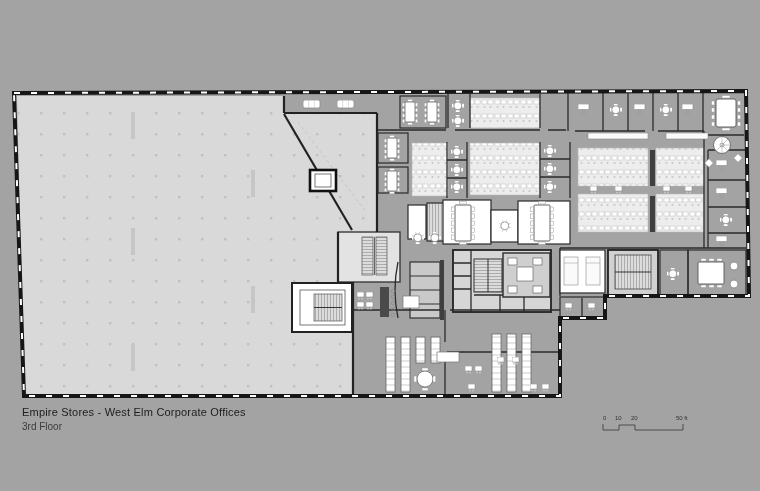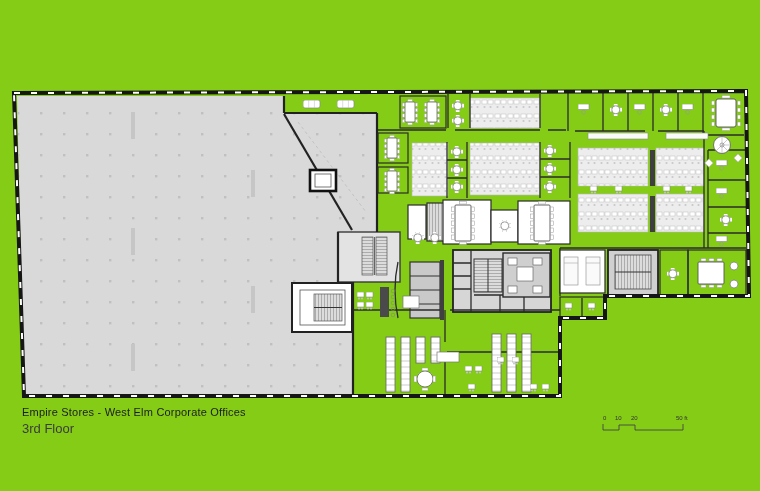--- a/index.html
+++ b/index.html
@@ -1,20 +1,20 @@
 <!DOCTYPE html>
 <html><head>
 <meta charset="utf-8">
 <style>
   html,body{margin:0;padding:0;background:#ffffff;}
-  .canvas{position:relative;width:760px;height:491px;background:#84cc16;
+  .canvas{position:relative;width:760px;height:491px;background:#a3a3a3;
           font-family:"Liberation Sans",sans-serif;overflow:hidden;}
   .plan-wrap{position:absolute;left:0;top:0;width:760px;height:491px;}
   .title{position:absolute;left:22px;top:406px;font-size:11px;color:#1d1d1d;letter-spacing:.2px;}
-  .subtitle{position:absolute;left:22px;top:421px;font-size:13px;color:#3c3c3c;}
+  .subtitle{position:absolute;left:22px;top:421px;font-size:10px;color:#3c3c3c;}
   .scalebar{position:absolute;left:602px;top:415px;width:92px;height:20px;}
   .scalebar span{position:absolute;top:0;font-size:6px;color:#333;}
   .sb0{left:1px}.sb1{left:13px}.sb2{left:29px}.sb3{left:74px}
   .scalebar svg{position:absolute;left:0;top:7px;}
   svg{display:block;}
   .wall-ext{fill:none;stroke:#161616;stroke-width:4;stroke-linejoin:miter;}
   .win{fill:none;stroke:#ffffff;stroke-width:2;stroke-dasharray:6 11;}
   .iw{fill:none;stroke:#2b2b2b;stroke-width:1.3;}
   .iw2{fill:none;stroke:#222;stroke-width:2.2;}
   .room{fill:none;stroke:#2b2b2b;stroke-width:1.2;}

